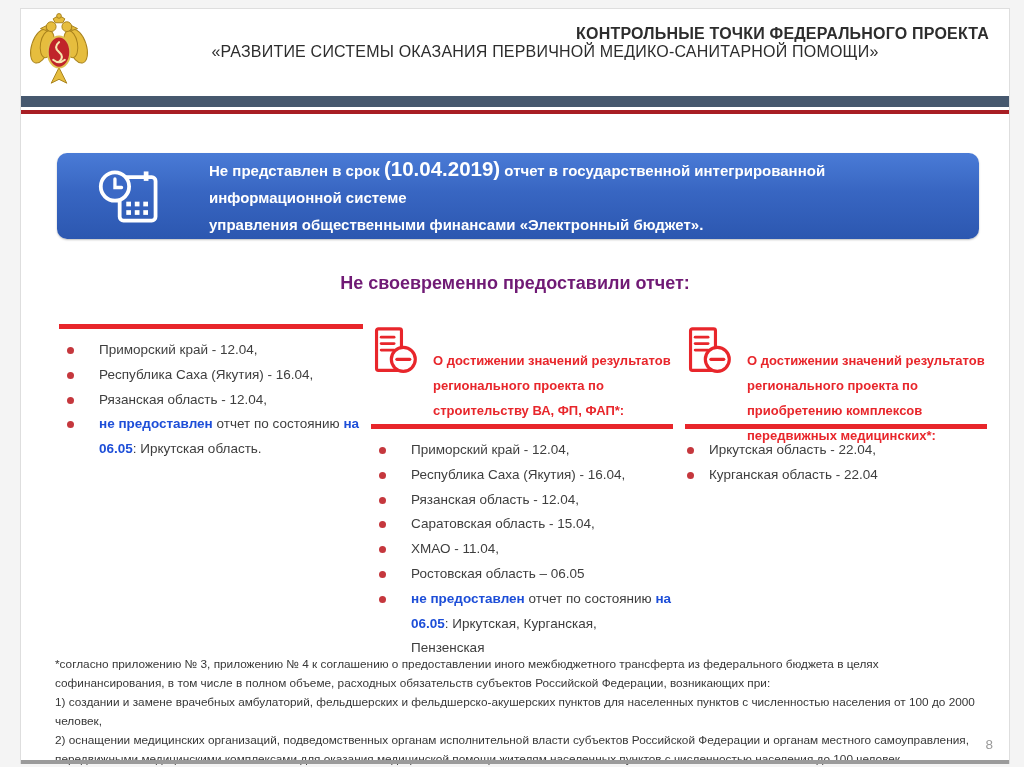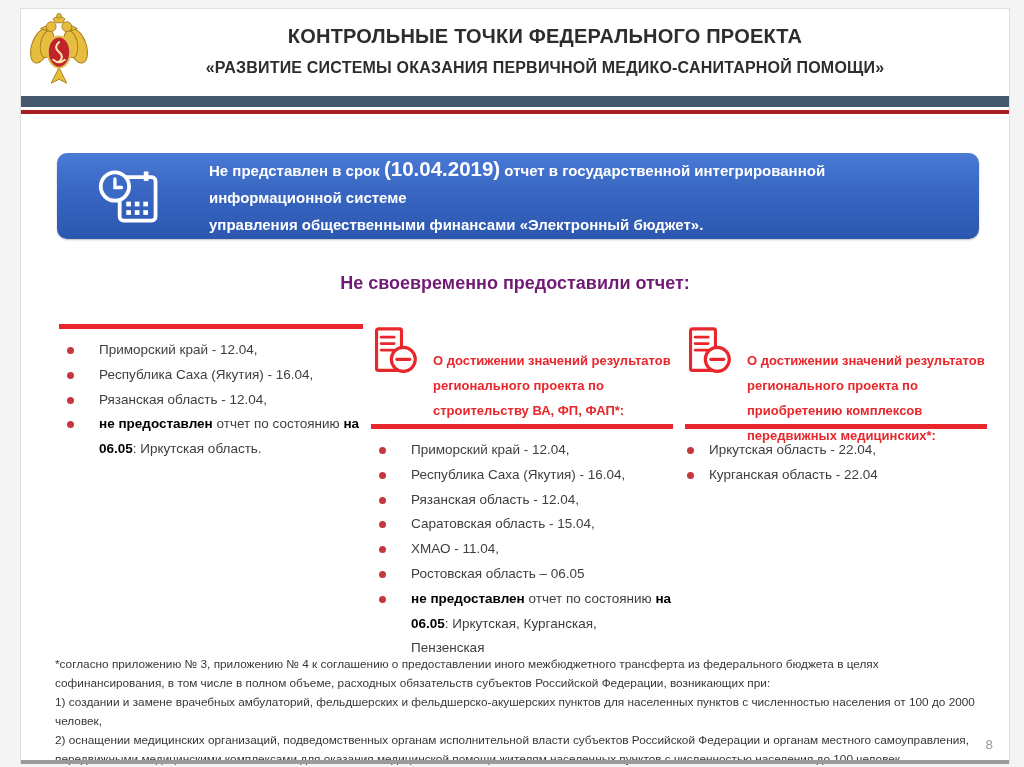--- a/index.html
+++ b/index.html
@@ -12,22 +12,22 @@
   }
   .slide {
     position:absolute; left:20px; top:8px; width:990px; height:756px;
     background:#ffffff;
     border-left:1px solid #dedede; border-right:1px solid #dedede; border-top:1px solid #dedede;
   }
   
   .hdr { position:relative; height:84px; }
   .emblem { position:absolute; left:6px; top:4px; width:64px; height:78px; }
   .titles { text-align:center; padding:16px 20px 0 80px; }
-  .title-l1 { font-size:20px; font-weight:bold; color:#2d2d2d; letter-spacing:.2px; }
-  .title-l2 { font-size:16px; font-weight:bold; color:#2d2d2d; margin-top:11px; letter-spacing:.2px; }
+  .title-l1 { font-size:16px; font-weight:bold; color:#2d2d2d; letter-spacing:.2px;text-align:right; }
+  .title-l2 { font-size:16px; font-weight:normal; color:#2d2d2d; letter-spacing:.2px; }
   .stripe-dark { height:11px; background:#46586e; margin-top:3px; }
   .stripe-gap  { height:3px; background:#ffffff; }
   .stripe-red  { height:4px; background:#a81e24; }
 
   
   .banner {
     position:absolute; left:36px; top:144px; width:922px; height:86px;
     border-radius:10px;
     background:linear-gradient(#4a7bd6 0%, #3866c2 45%, #2c57b0 100%);
     box-shadow:0 1px 2px rgba(0,0,0,.25);
@@ -59,21 +59,21 @@
     position:relative; padding-left:40px;
     font-size:13.5px; color:#3e3e3e; line-height:24.8px;
   }
   ul.col-list li::before {
     content:''; position:absolute; left:8px; top:9px;
     width:7px; height:7px; border-radius:50%; background:#c5373d;
   }
   .c3 ul.col-list { }
   .c3 ul.col-list li { padding-left:24px; }
   .c3 ul.col-list li::before { left:2px; }
-  .seg-red { color:#000000; }
+  .seg-red { color:#1d4ed8; }
   .seg-b { font-weight:bold; }
 
   
   .footnote {
     position:absolute; left:34px; right:24px; top:646px;
     font-size:11.8px; color:#373737; line-height:19px;
   }
   .footnote div { margin:0; }
 
   .page-number {

